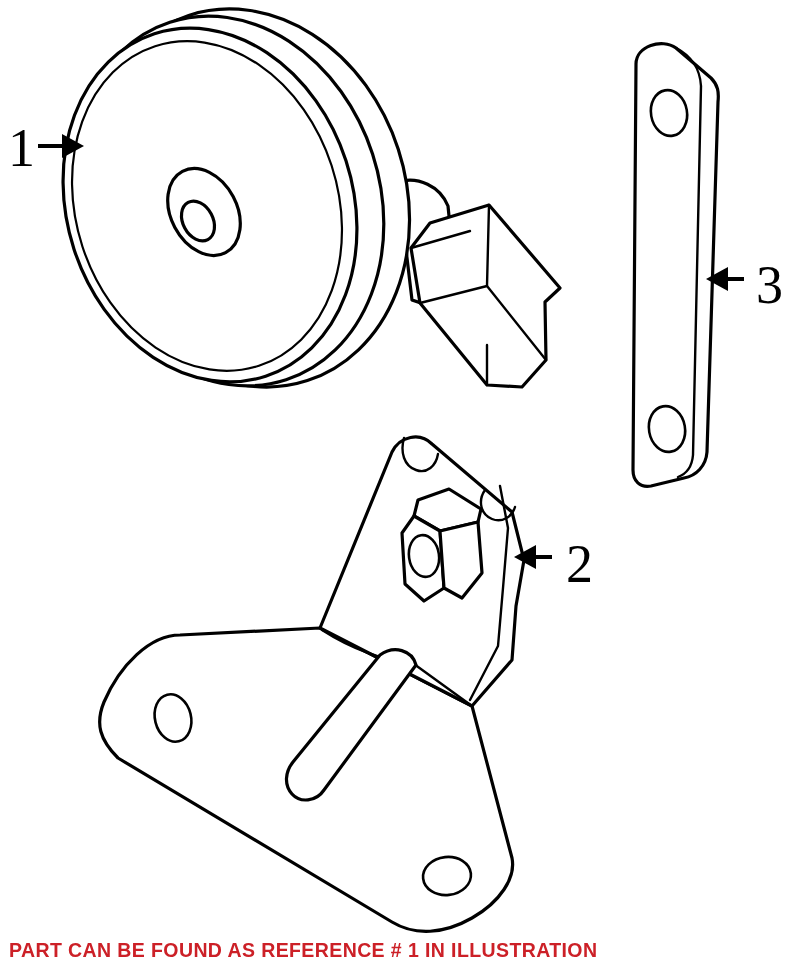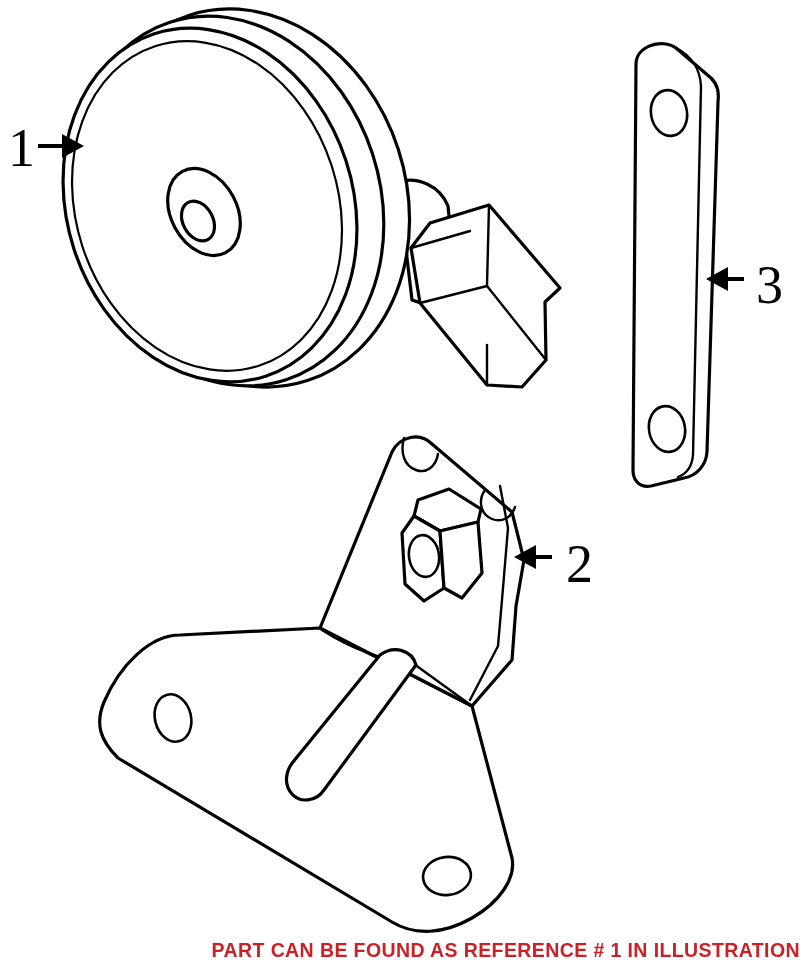--- a/index.html
+++ b/index.html
@@ -66,22 +66,23 @@
     font-family: "Liberation Serif", serif;
     font-size: 54px;
     fill: #000000;
     font-weight: 400;
   }
   #caption-bar {
     position: absolute;
     left: 0;
     right: 0;
     bottom: 6px;
-    text-align: right;
+    text-align: left;
     pointer-events: none;
+    padding-left: 9px;
   }
   #caption-text {
     font-family: "Liberation Sans", sans-serif;
     font-size: 19.5px;
     font-weight: bold;
     letter-spacing: 0.4px;
     color: #cc2027;
     white-space: nowrap;
   }
 </style>

